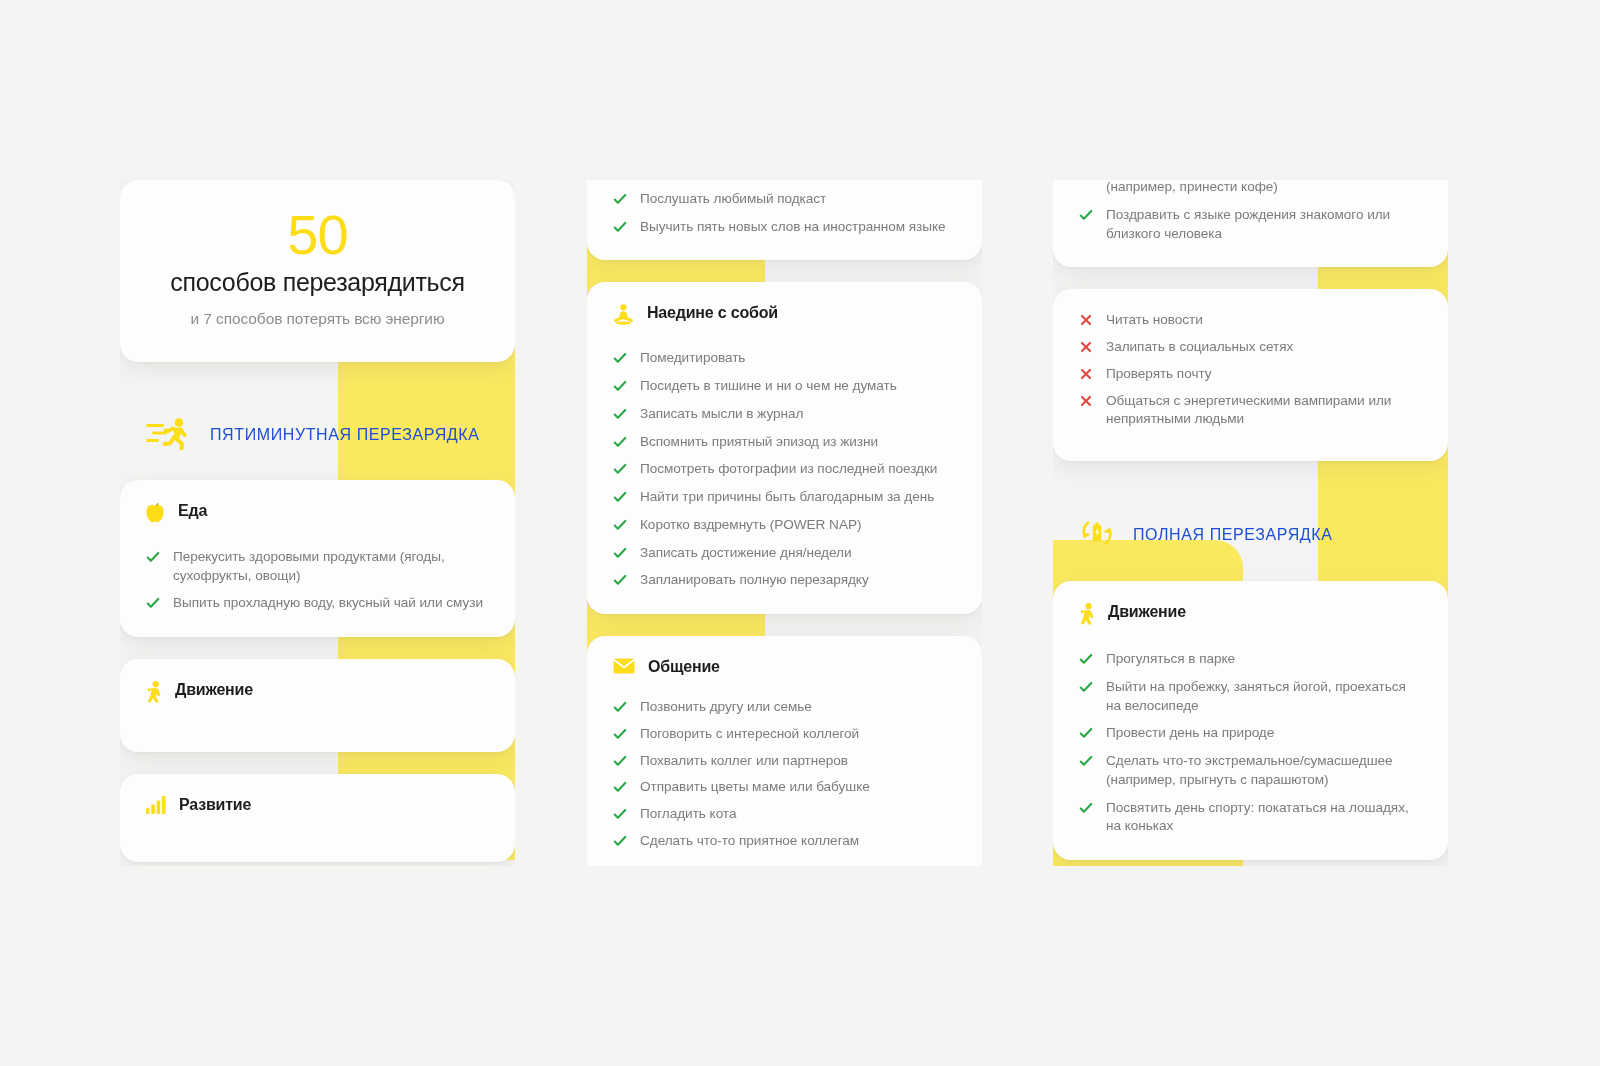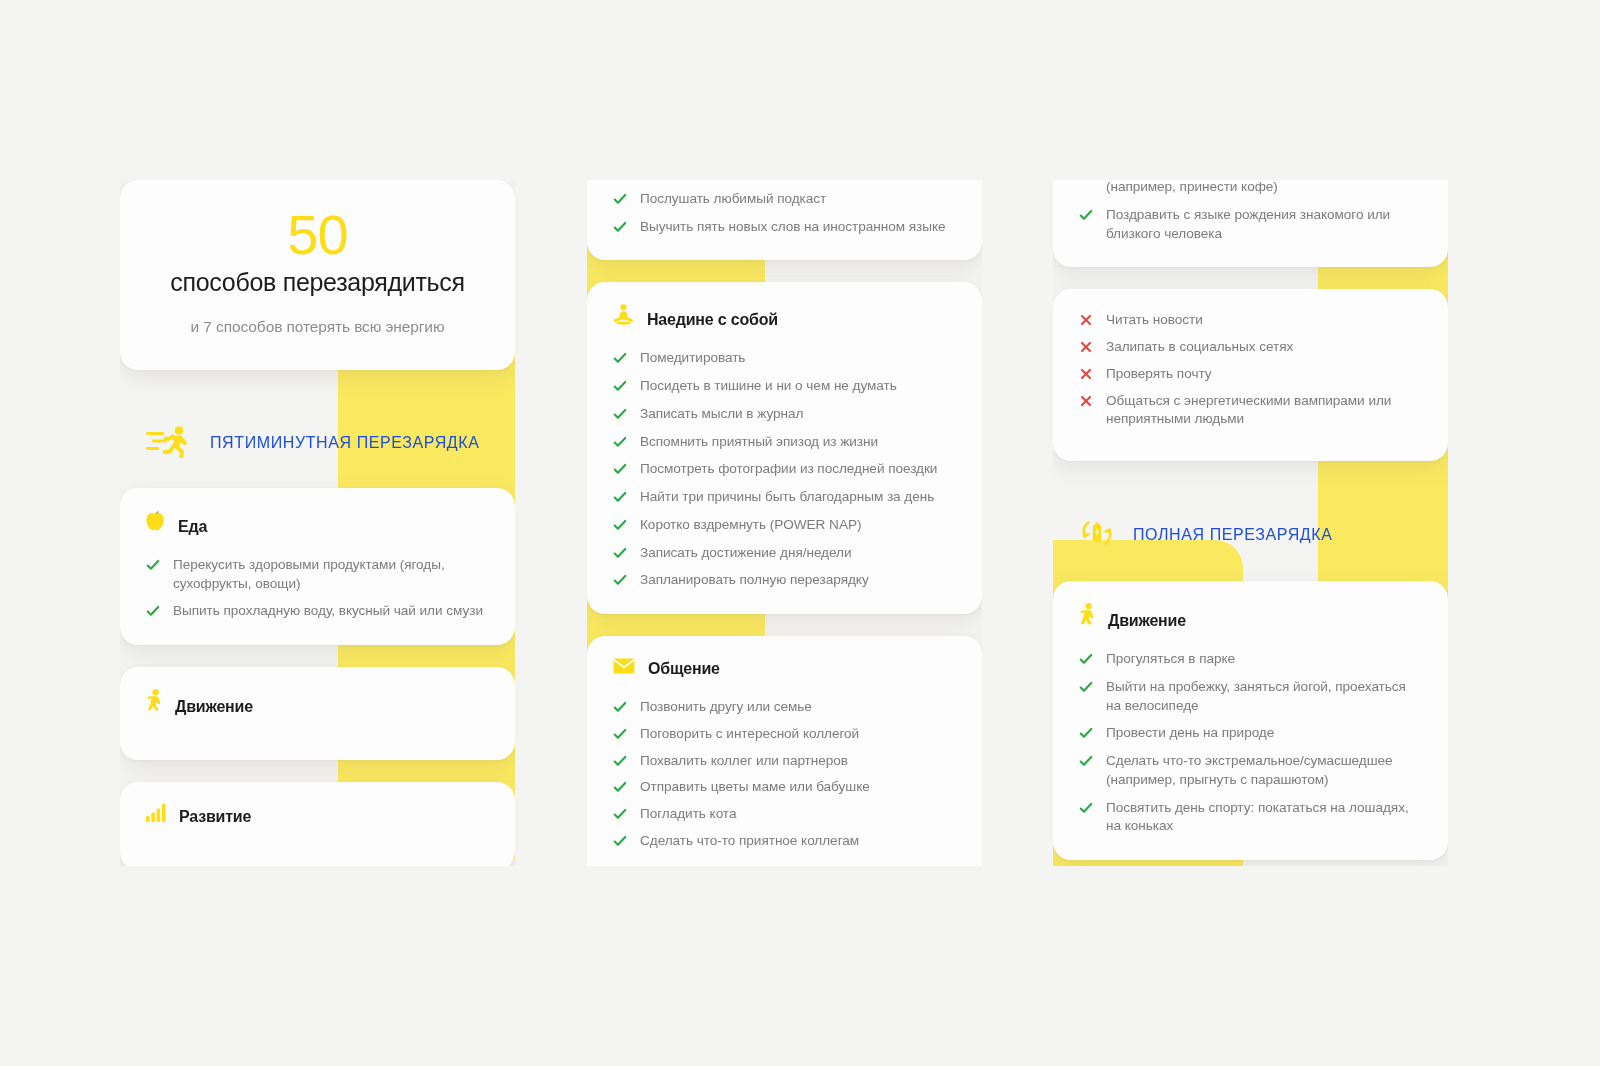--- a/index.html
+++ b/index.html
@@ -83,21 +83,21 @@
     font-size: 25px;
     font-weight: normal;
     color: #1d1d1d;
     line-height: 1.2;
     margin-top: 2px;
     letter-spacing: -0.3px;
   }
   .hero-sub {
     font-size: 15.5px;
     color: #8d8d8d;
-    margin-top: 21px;
+    margin-top: 13px;
     letter-spacing: -0.1px;
   }
 
   
   .section-banner {
     display: flex;
     align-items: center;
     gap: 18px;
     padding: 0 0 0 26px;
     margin: 54px 0 26px 0;
@@ -107,21 +107,21 @@
   .section-banner .banner-text {
     font-size: 16px;
     font-weight: normal;
     letter-spacing: 0.6px;
     color: #1d4ed8;
   }
 
   
   .card-head {
     display: flex;
-    align-items: flex-end;
+    align-items: flex-start;
     gap: 13px;
     margin-bottom: 20px;
   }
   .card-head .head-label {
     font-size: 16px;
     font-weight: bold;
     color: #1d1d1d;
     letter-spacing: -0.2px;
   }
 

